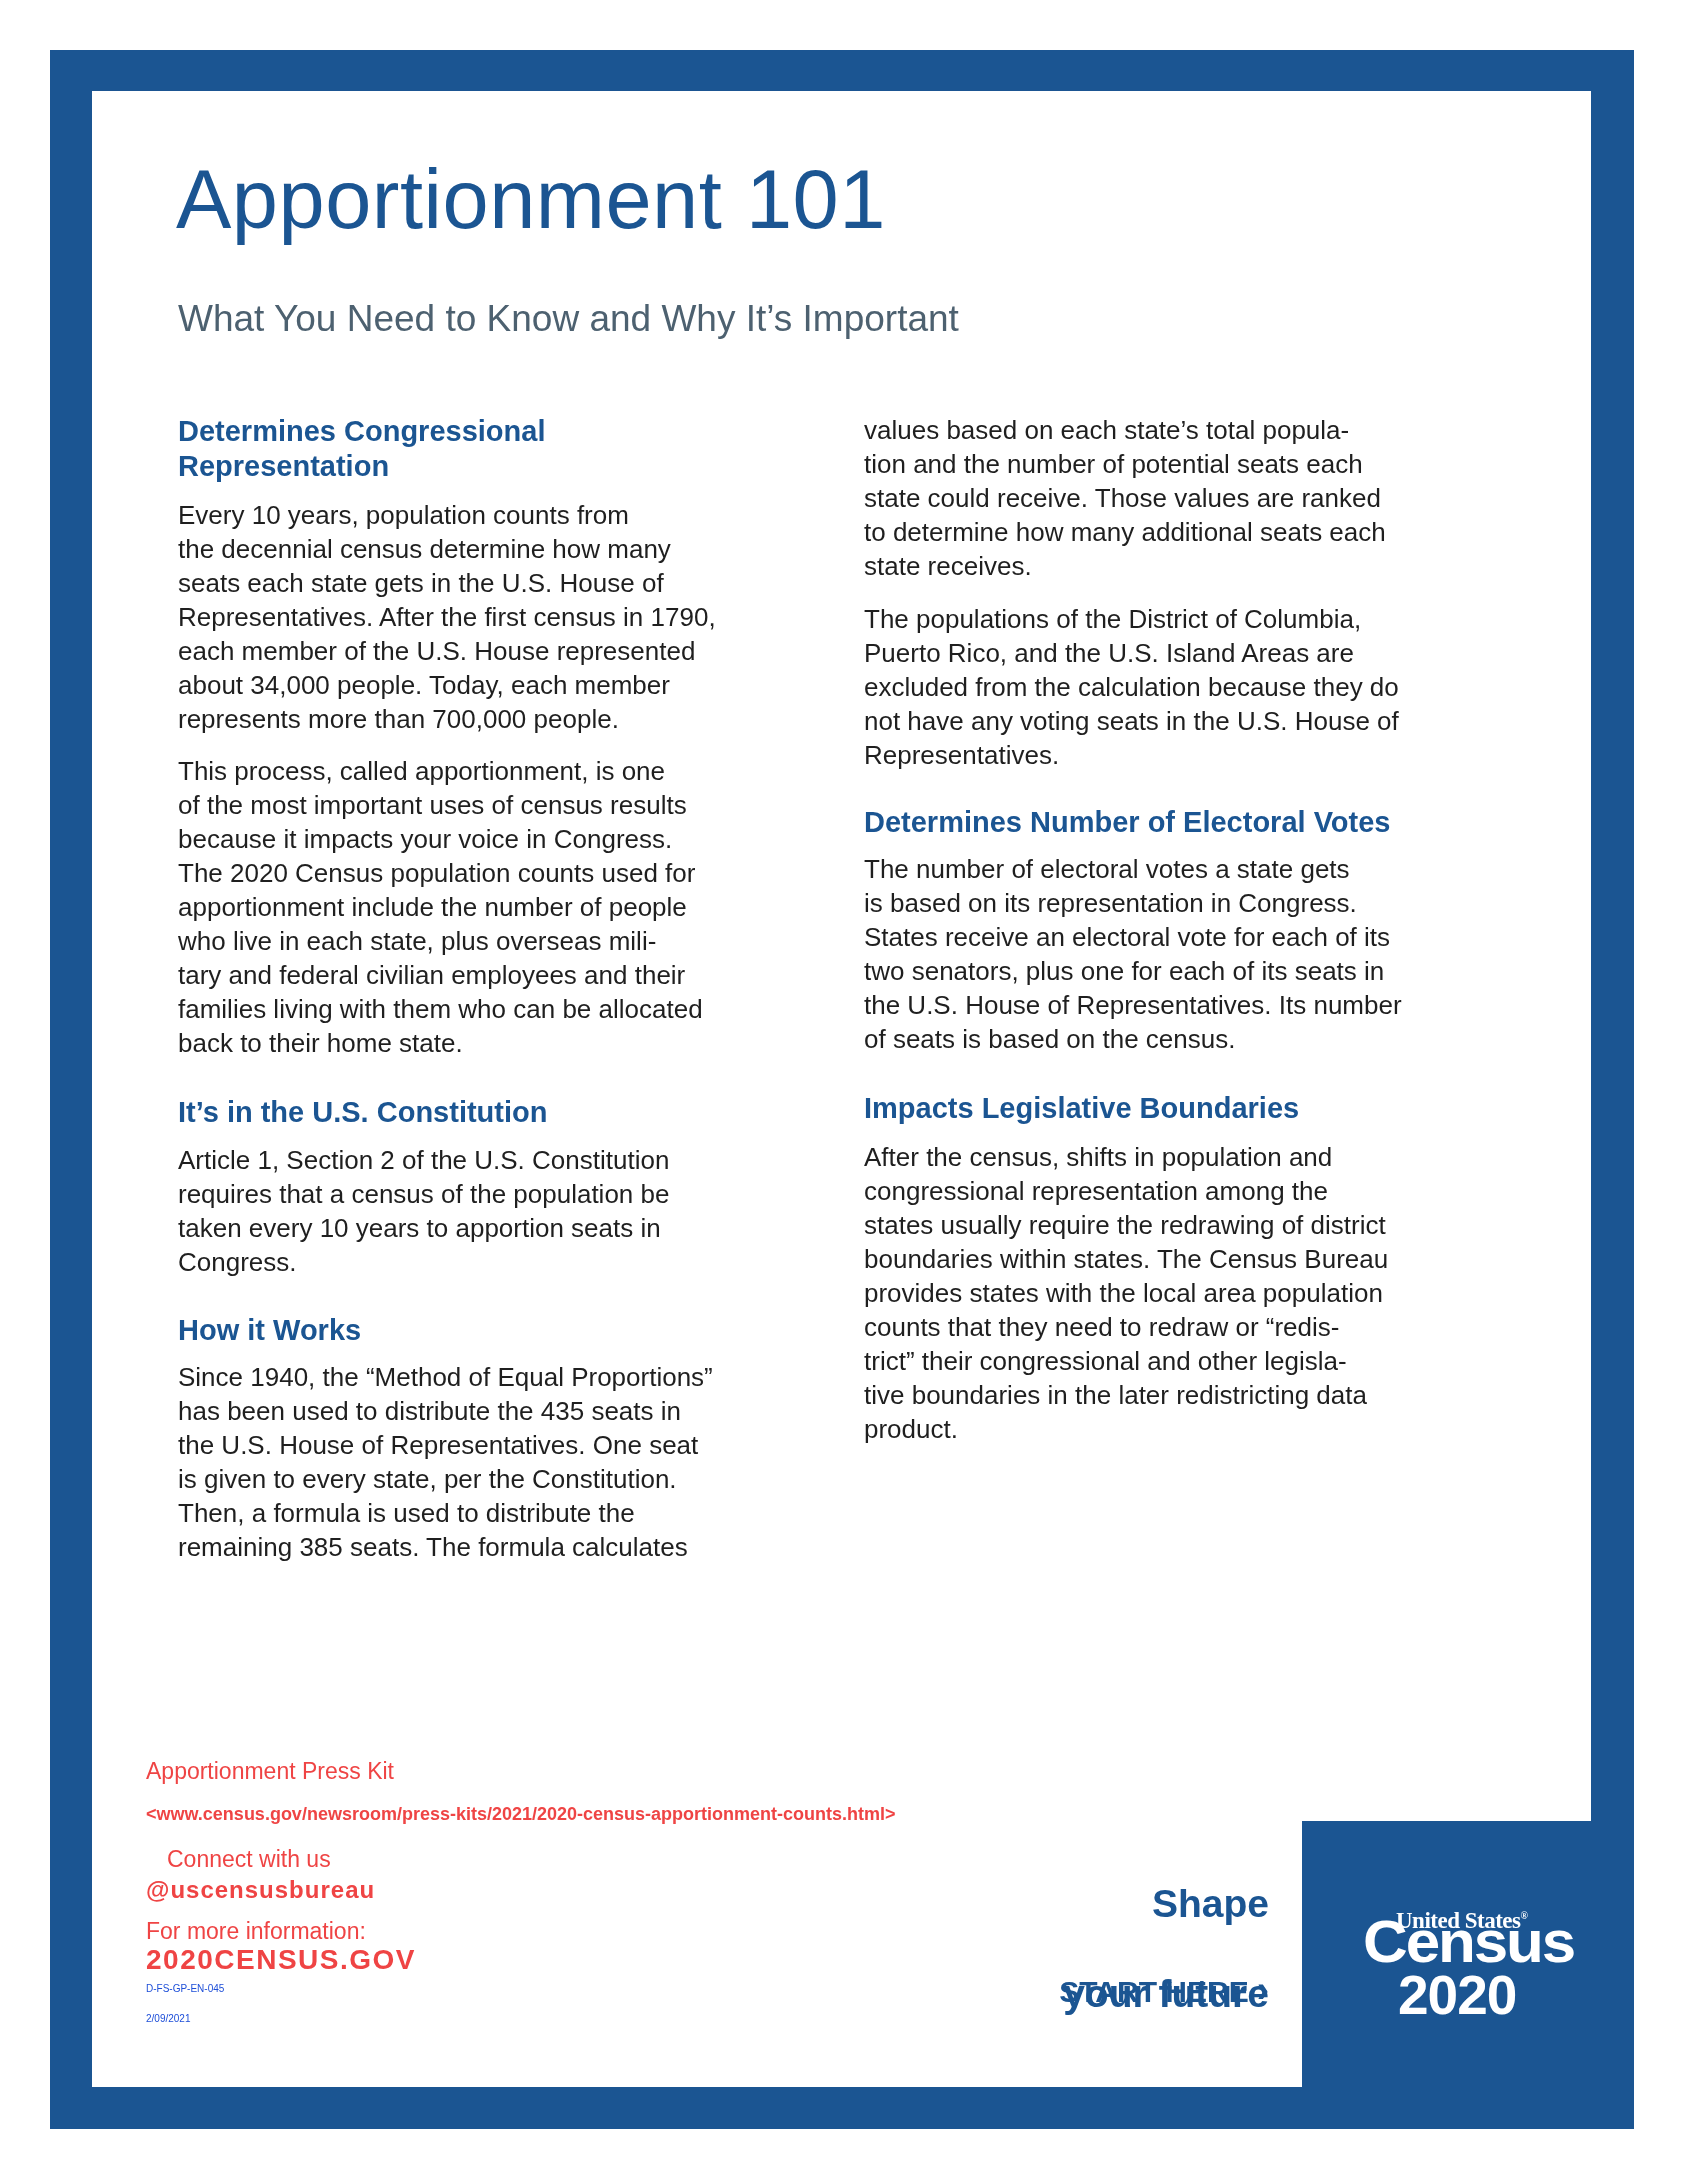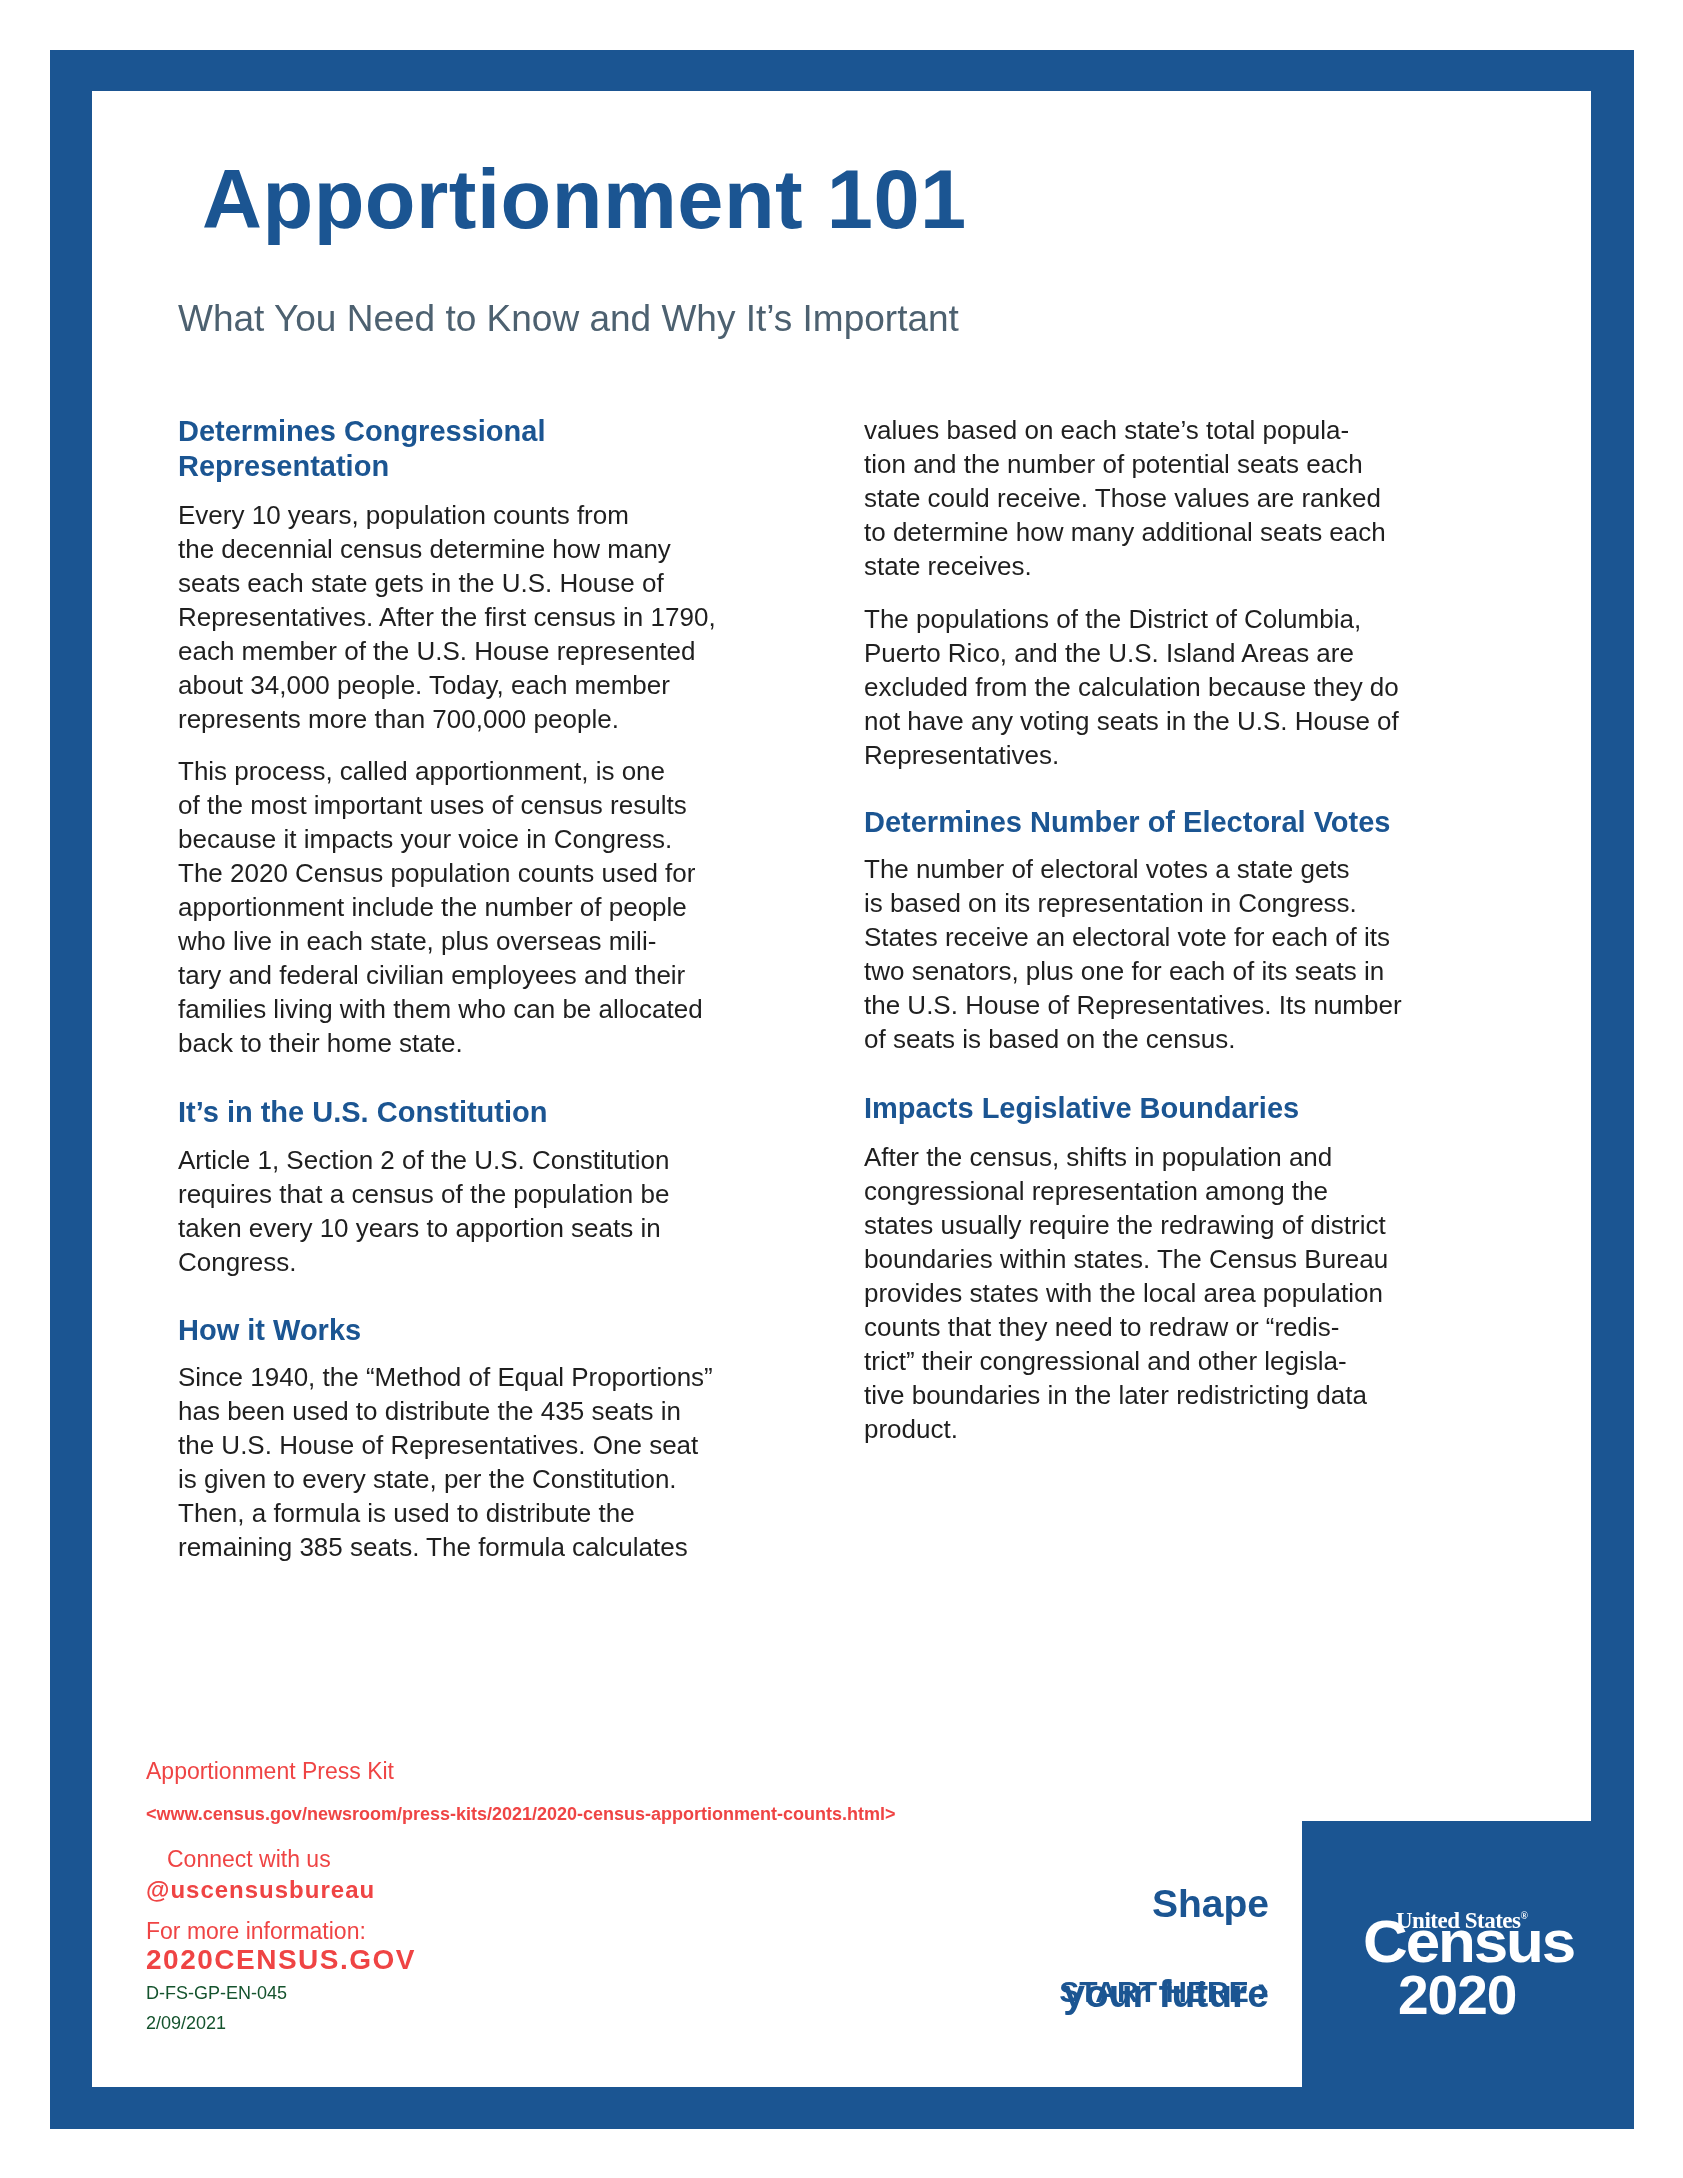--- a/index.html
+++ b/index.html
@@ -1,32 +1,32 @@
 <!DOCTYPE html>
 <html><head>
 <meta charset="utf-8">
 <style>
   html, body { margin:0; padding:0; background:#ffffff; }
   body { width:1683px; height:2178px; position:relative; overflow:hidden; font-family:"Liberation Sans", sans-serif; color:#1f1f1f; }
   .frame { position:absolute; left:50px; top:50px; width:1584px; height:2079px; background:#1b5592; }
   .sheet { position:absolute; left:92px; top:91px; width:1499px; height:1996px; background:#ffffff; }
   .logo-box { position:absolute; left:1302px; top:1821px; width:332px; height:308px; background:#1b5592; }
   .abs { position:absolute; margin:0; }
-  .title { left:176px; top:158px; font-size:83px; font-weight:bold; color:#1b5592; letter-spacing:0.5px; line-height:1; white-space:nowrap;margin-left:26px; }
+  .title { left:176px; top:158px; font-size:83px; font-weight:normal; color:#1b5592; letter-spacing:0.5px; line-height:1; white-space:nowrap; }
   .subtitle { left:178px; top:297px; font-size:37px; color:#4d6170; line-height:1.2; white-space:nowrap; }
   .h2 { font-size:29px; font-weight:bold; color:#1b5592; line-height:36px; white-space:nowrap; }
   .body { font-size:26px; line-height:34px; color:#1f1f1f; white-space:pre; }
   .col1 { left:178px; }
   .col2 { left:864px; }
   .foot { left:146px; white-space:nowrap; color:#ef4444; }
   .foot-label { font-size:23px; }
   .foot-url { font-size:18px; font-weight:bold; }
   .foot-bold { font-size:24px; font-weight:bold; letter-spacing:1px; }
   .foot-big { font-size:28px; font-weight:bold; letter-spacing:1.5px; }
-  .foot-small { font-size:18px; color:#14532d; }
+  .foot-small { font-size:10px; color:#1d4ed8; }
   .cta { right:414px; text-align:left; color:#1b5592; font-weight:bold; white-space:nowrap; line-height:1; }
   .cta-big { font-size:39px; }
   .cta-small { font-size:30px; }
   .logo { position:absolute; left:1302px; top:1821px; width:289px; height:266px; color:#fff; }
   .logo .us { position:absolute; left:94px; top:87px; font-family:"Liberation Serif", serif; font-size:23px; font-weight:bold; white-space:nowrap; letter-spacing:-0.5px; }
   .logo .reg { font-size:10px; vertical-align:super; }
   .logo .census { position:absolute; left:61px; top:92px; font-size:59px; font-weight:bold; letter-spacing:-2px; line-height:1; white-space:nowrap; transform:scaleX(1.05); transform-origin:left; }
   .logo .year { position:absolute; left:96px; top:147px; font-size:55px; font-weight:bold; letter-spacing:-1px; line-height:1; white-space:nowrap; }
 </style>
 </head>

